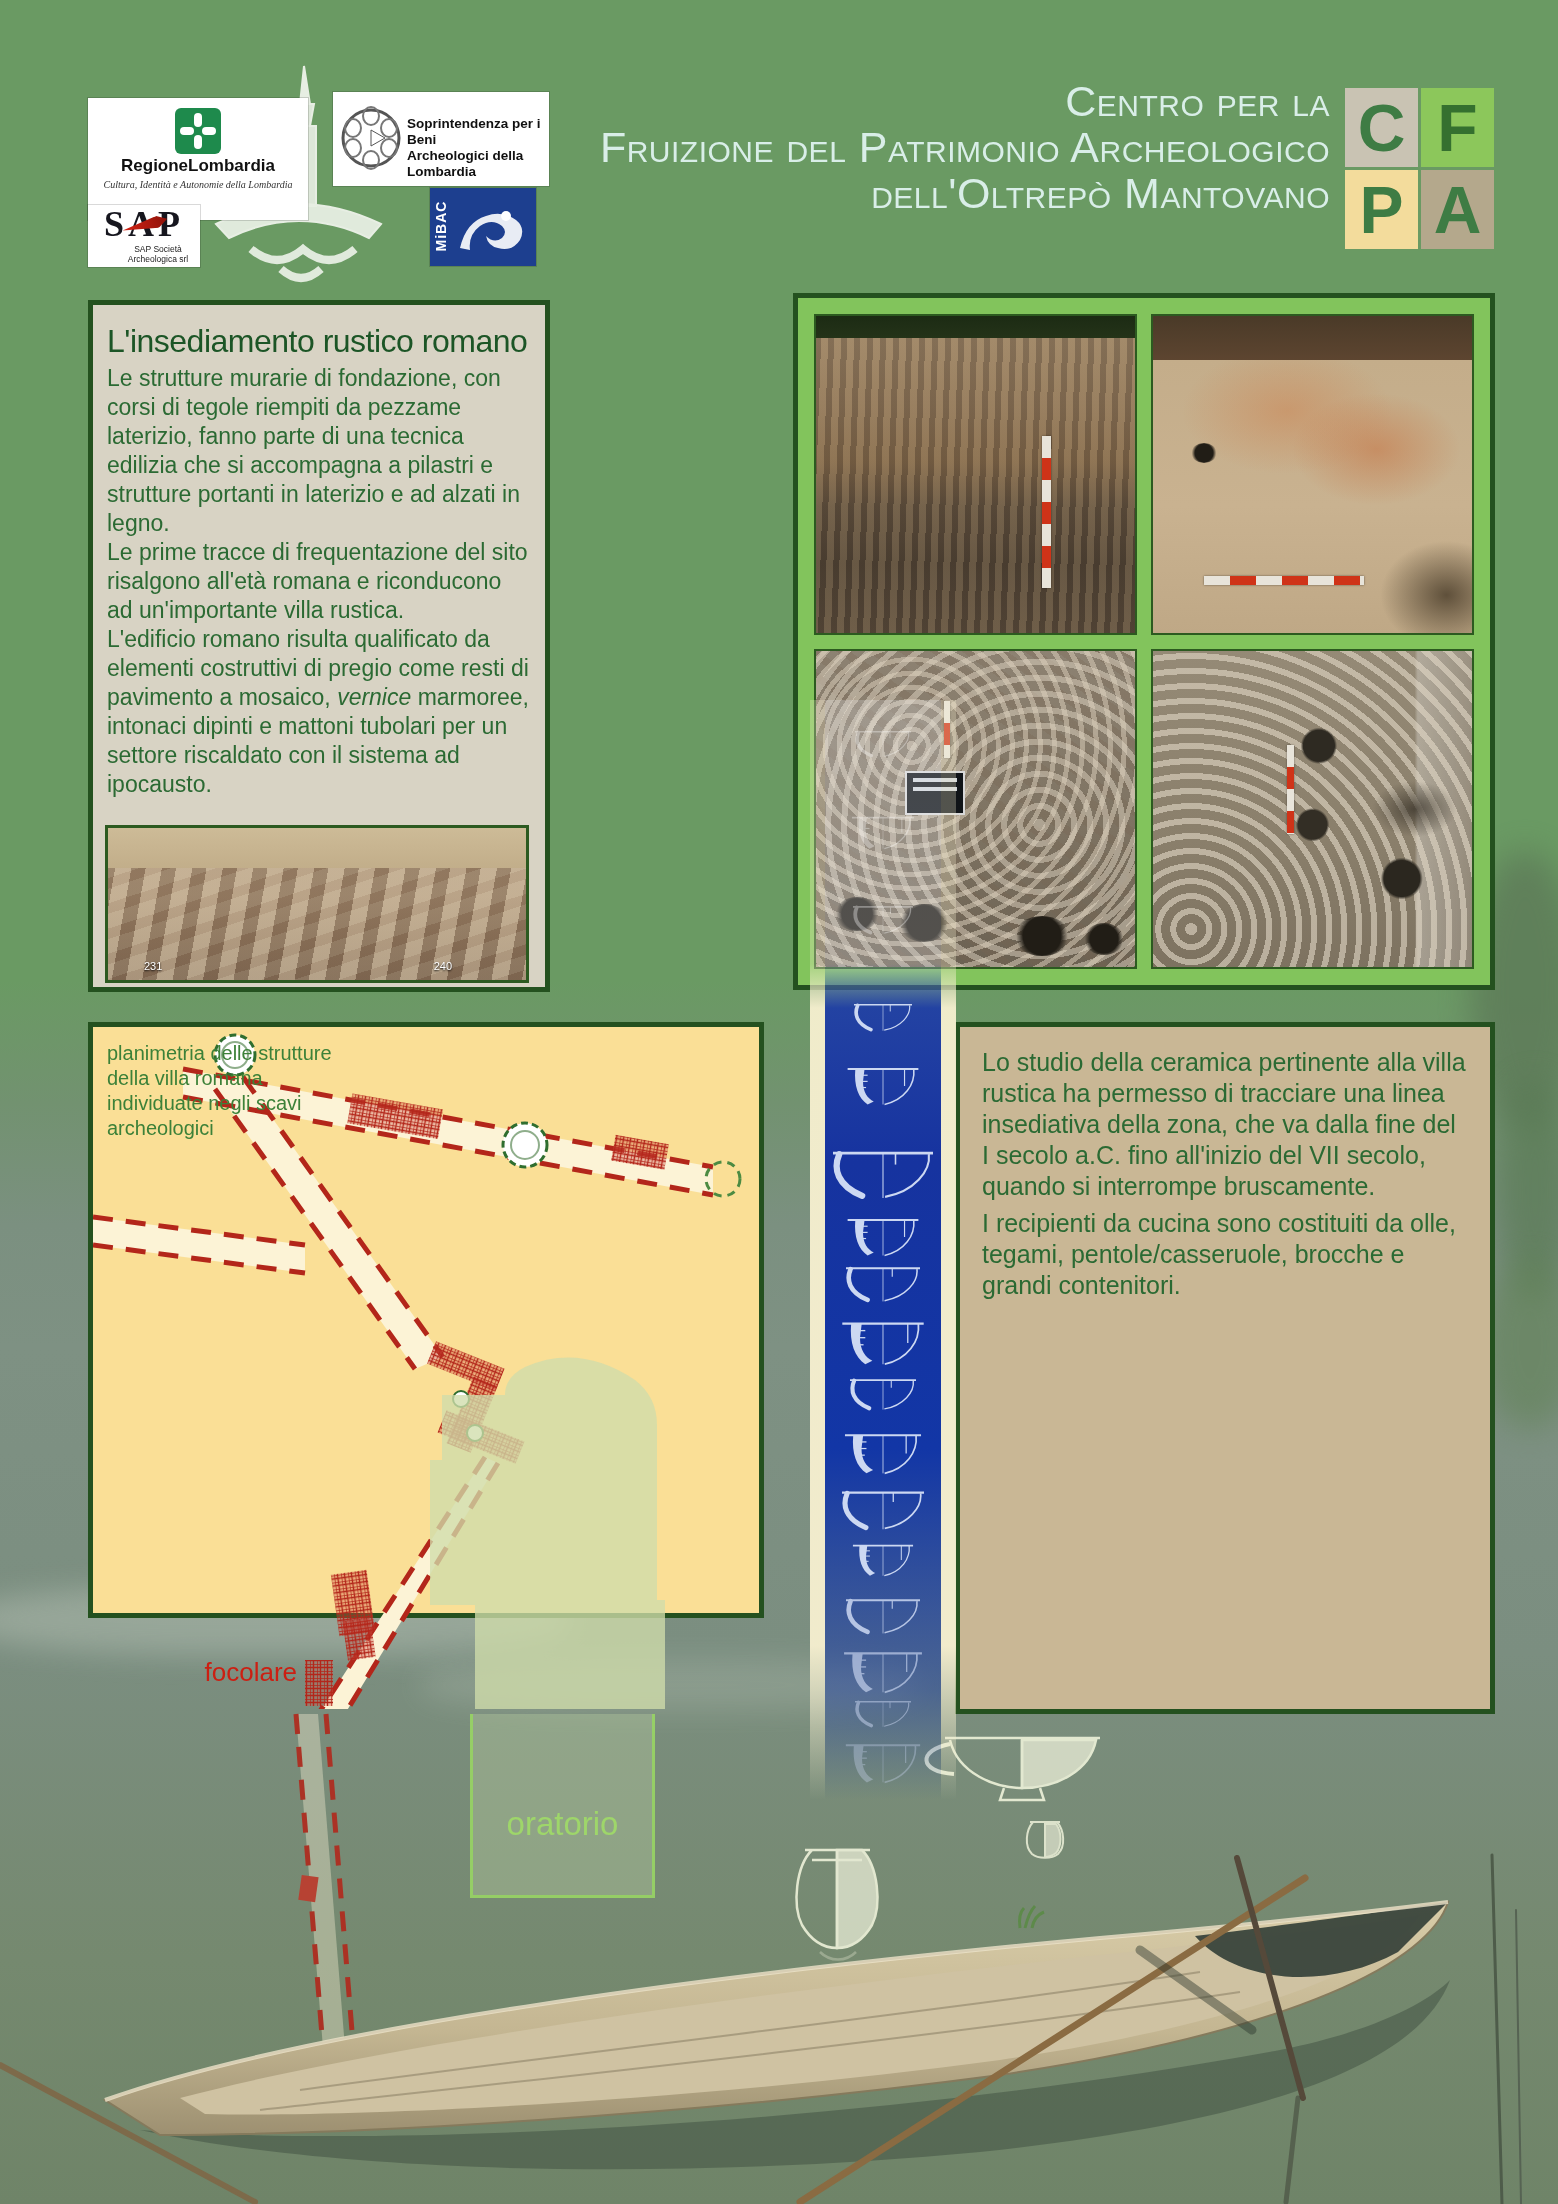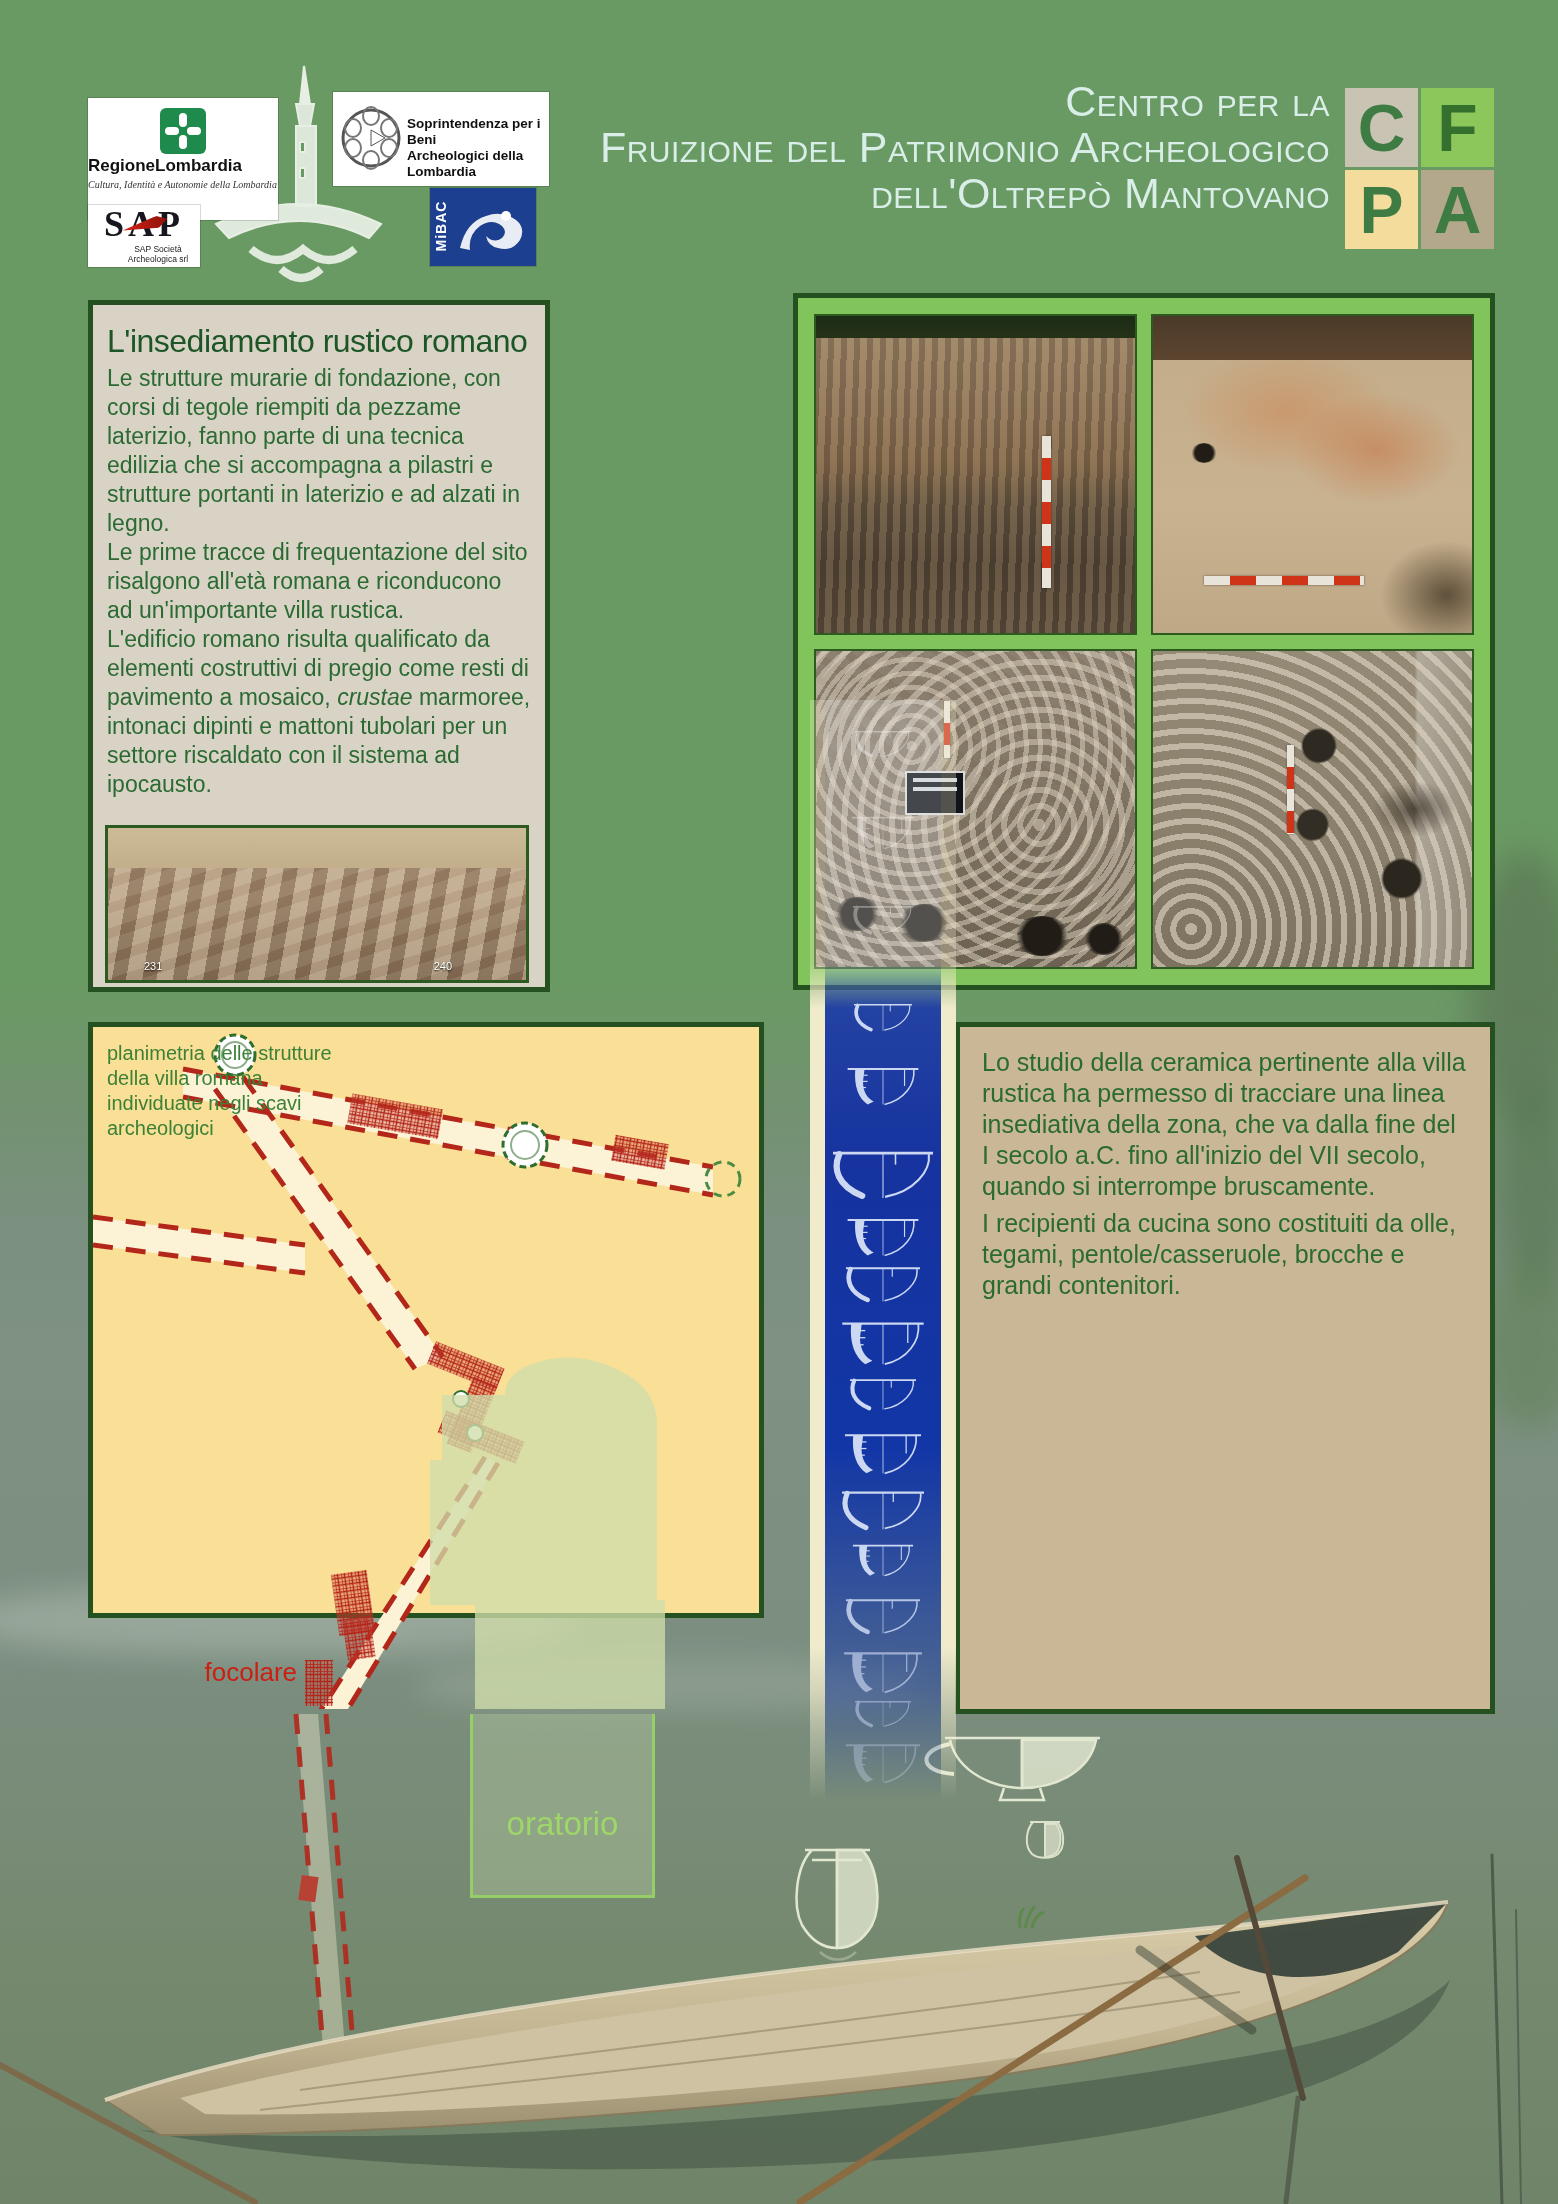--- a/index.html
+++ b/index.html
@@ -5,21 +5,21 @@
   html,body{margin:0;padding:0;background:#4a5a48;}
   #poster{position:relative;width:1558px;height:2204px;background:#6a9a63;overflow:hidden;
           font-family:"Liberation Sans",sans-serif;}
   
   .bg-water{position:absolute;left:0;top:980px;width:1558px;height:1224px;z-index:0;
     background:linear-gradient(180deg,#6a9a63 0%,#729270 10%,#7b9080 20%,#7e9183 30%,#7b8e80 55%,#75896f 80%,#6f8468 100%);}
   .tree-blob{position:absolute;border-radius:50%;filter:blur(16px);z-index:0;}
   .mist{position:absolute;filter:blur(14px);background:rgba(235,240,228,.25);z-index:1;border-radius:40%;}
   
   .logo-box{position:absolute;background:#fff;z-index:2;box-shadow:0 0 0 1px rgba(0,0,0,.15);}
-  #logo-regione{left:88px;top:98px;width:190px;height:122px;}
+  #logo-regione{left:88px;top:98px;width:220px;height:122px;text-align:center;}
   #logo-regione .rosa{margin:10px auto 2px;width:46px;height:46px;background:#1e8a4c;border-radius:6px;position:relative;}
   #logo-regione .rosa svg{position:absolute;left:0;top:0;}
   #logo-regione .rname{font-weight:bold;font-size:17px;color:#111;}
   #logo-regione .rsub{font-family:"Liberation Serif",serif;font-style:italic;font-size:10px;color:#333;line-height:12px;margin-top:3px;}
   #church-drawing{position:absolute;left:196px;top:64px;z-index:1;}
   #logo-soprintendenza{left:333px;top:92px;width:216px;height:94px;}
   #logo-soprintendenza .seal{position:absolute;left:6px;top:8px;}
   #logo-soprintendenza .stext{position:absolute;left:74px;top:24px;width:138px;font-weight:bold;font-size:13.5px;line-height:16px;color:#111;}
   #logo-sap{left:88px;top:205px;width:112px;height:62px;text-align:center;}
   #logo-sap .sap-word{font-family:"Liberation Serif",serif;font-weight:bold;font-size:36px;line-height:38px;color:#16161e;letter-spacing:4px;position:relative;}
@@ -193,21 +193,21 @@
     <div class="cell c0">C</div>
     <div class="cell c1">F</div>
     <div class="cell c2">P</div>
     <div class="cell c3">A</div>
   </div>
 
   <div class="panel" id="left-panel">
     <h1>L'insediamento rustico romano</h1>
     <p>Le strutture murarie di fondazione, con corsi di tegole riempiti da pezzame laterizio, fanno parte di una tecnica edilizia che si accompagna a pilastri e strutture portanti in laterizio e ad alzati in legno.</p>
     <p>Le prime tracce di frequentazione del sito risalgono all'età romana e riconducono ad un'importante villa rustica.</p>
-    <p><span>L'edificio romano risulta qualificato da elementi costruttivi di pregio come resti di pavimento a mosaico, </span><i>crustae</i><span> marmoree, intonaci dipinti e mattoni tubolari per un settore riscaldato con il sistema ad ipocausto.</span></p>
+    <p><span>L'edificio romano risulta qualificato da elementi costruttivi di pregio come resti di pavimento a mosaico, </span><i>vernice</i><span> marmoree, intonaci dipinti e mattoni tubolari per un settore riscaldato con il sistema ad ipocausto.</span></p>
     <div id="wall-photo">
       <span class="plabel pl-left">231</span>
       <span class="plabel pl-right">240</span>
     </div>
   </div>
 
   <div class="panel" id="photo-panel">
     <div class="grid">
       <div class="photo" id="photo-strat">
         <div class="pole-v" style="left:71%;top:38%;height:48%;"></div>

